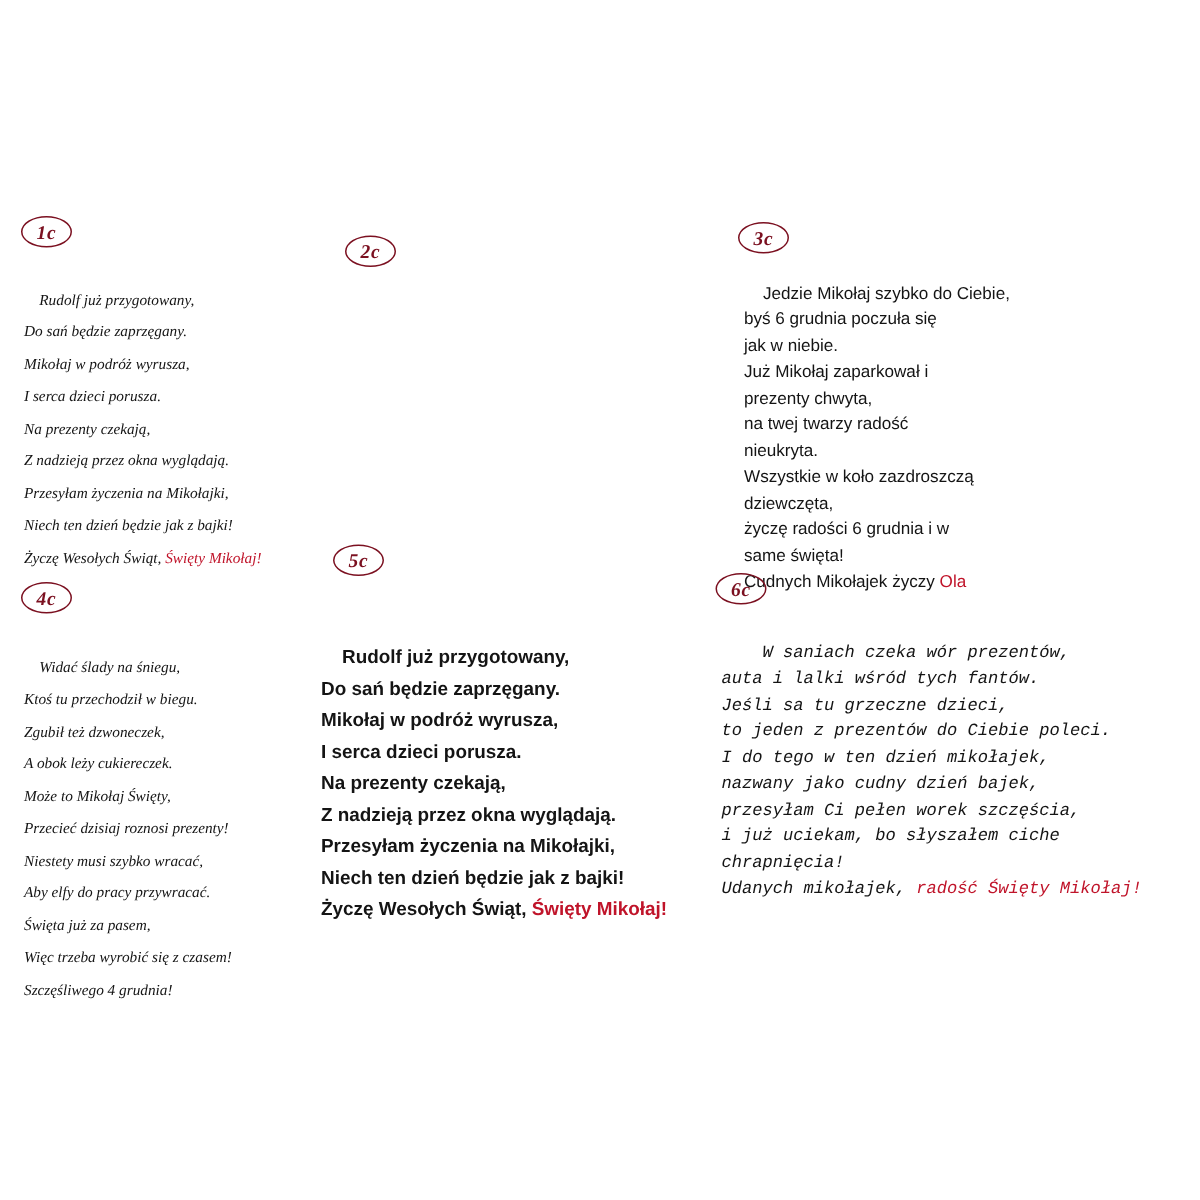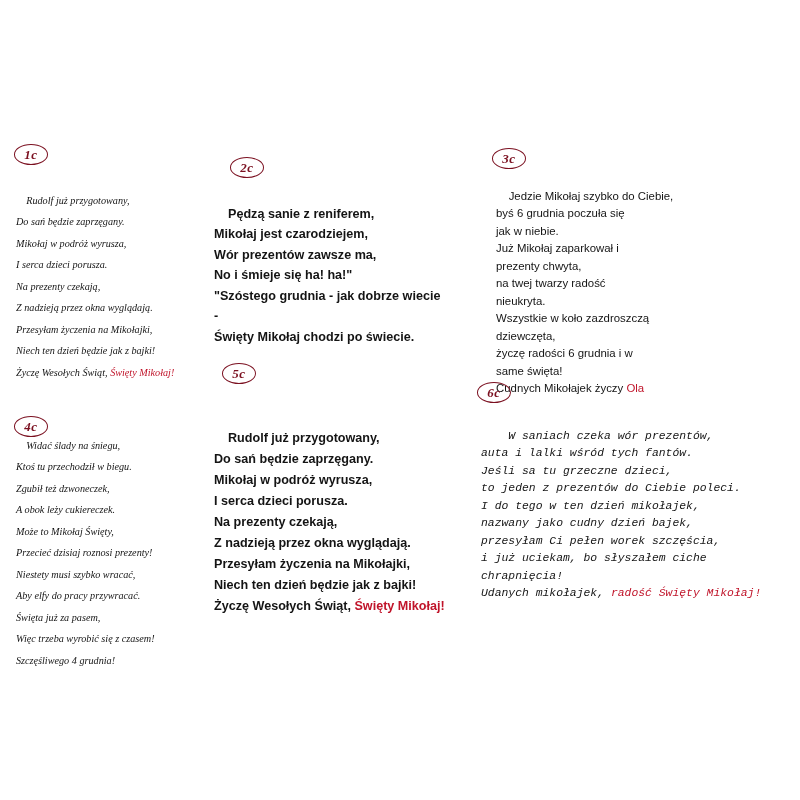--- a/index.html
+++ b/index.html
@@ -77,21 +77,21 @@
     left: 496px; top: 170px; width: 300px;
     font-family: Liberation Sans, sans-serif;
     font-size: 11.4px;
     line-height: 17.5px;
     color: #141414;
   }
   .ola { color: #c0142a; }
 
   
   #card4 { left: 0px; top: 388px; width: 215px; height: 280px; }
-  #badge4 { left: 14px; top: 416px; font-family: Liberation Serif, serif; }
+  #badge4 { left: 14px; top: 388px; font-family: Liberation Serif, serif; }
   #poem4 {
     left: 16px; top: 413px; width: 200px;
     font-family: "Liberation Serif", serif;
     font-style: italic;
     font-size: 10.2px;
     line-height: 21.5px;
     color: #141414;
   }
 
   
@@ -132,28 +132,20 @@
 I serca dzieci porusza.
 Na prezenty czekają,
 Z nadzieją przez okna wyglądają.
 Przesyłam życzenia na Mikołajki,
 Niech ten dzień będzie jak z bajki!
 Życzę Wesołych Świąt, </span><span class="red-sign">Święty Mikołaj!</span>
   </div>
 
   <div class="card" id="card2"></div>
   <div class="badge" id="badge2">2c</div>
-  <div class="poem" id="poem2">
-    <span id="p2lines">Pędzą sanie z reniferem,
-Mikołaj jest czarodziejem,
-Wór prezentów zawsze ma,
-No i śmieje się ha! ha!"
-"Szóstego grudnia - jak dobrze wiecie -
-Święty Mikołaj chodzi po świecie.</span><span class="red-sign"></span>
-  </div>
 
   <div class="card" id="card3"></div>
   <div class="badge" id="badge3">3c</div>
   <div class="poem" id="poem3">
     <span id="p3lines">Jedzie Mikołaj szybko do Ciebie,
 byś 6 grudnia poczuła się
 jak w niebie.
 Już Mikołaj zaparkował i
 prezenty chwyta,
 na twej twarzy radość

